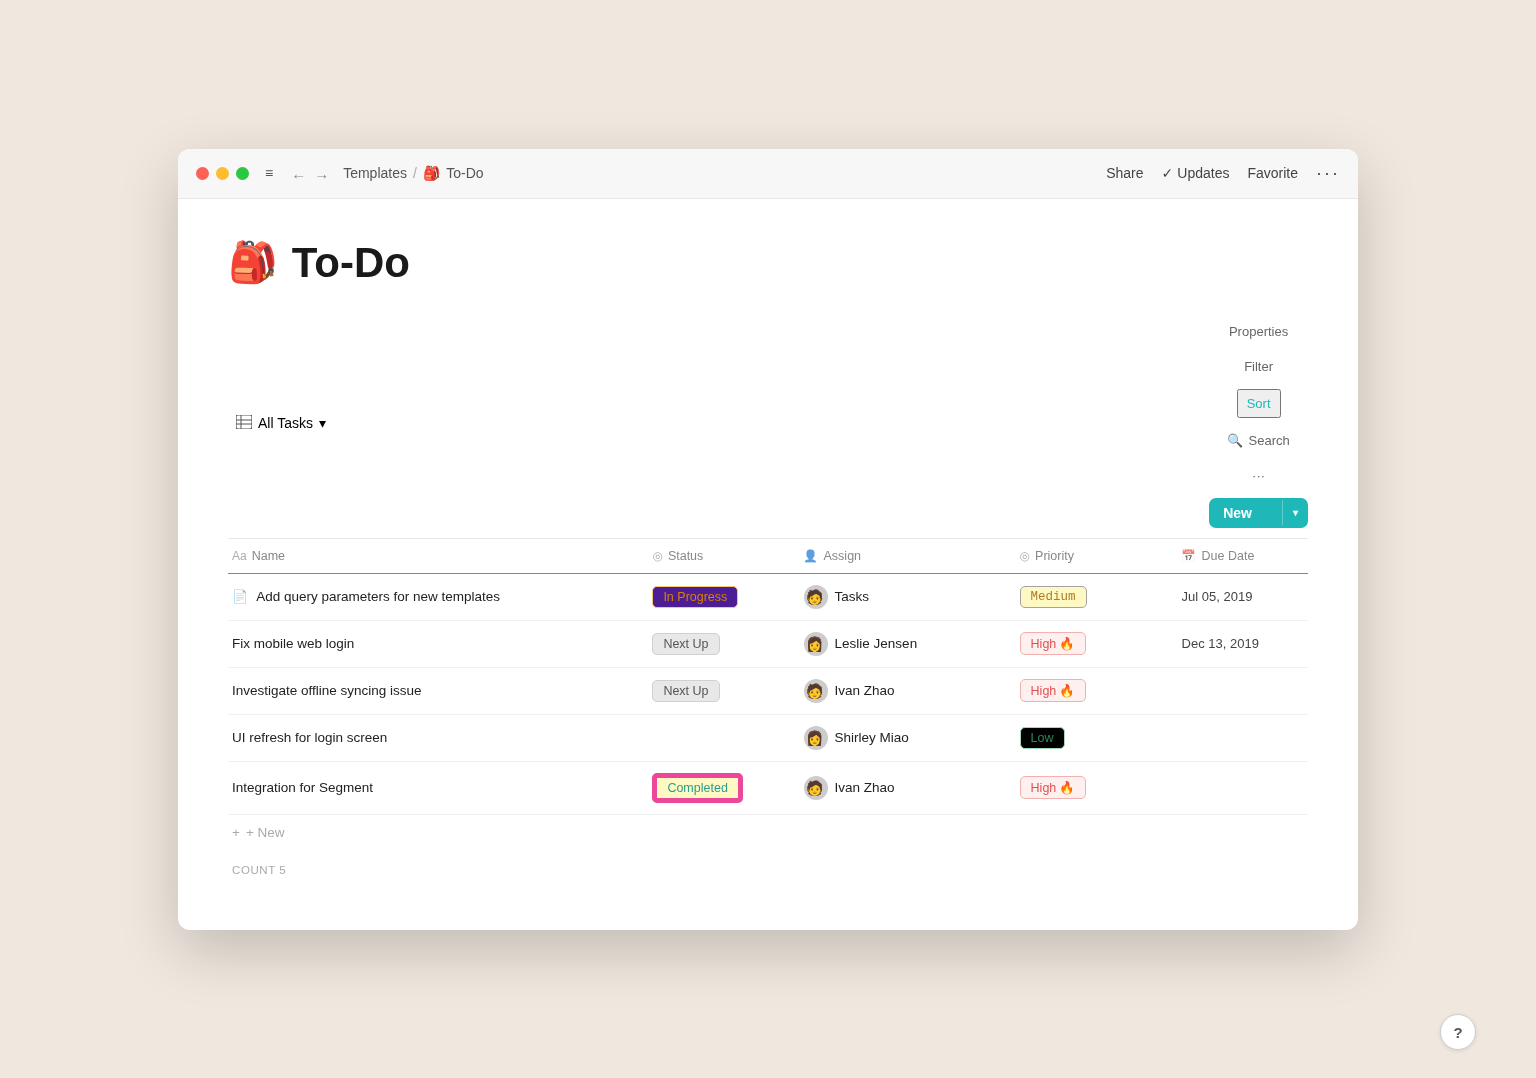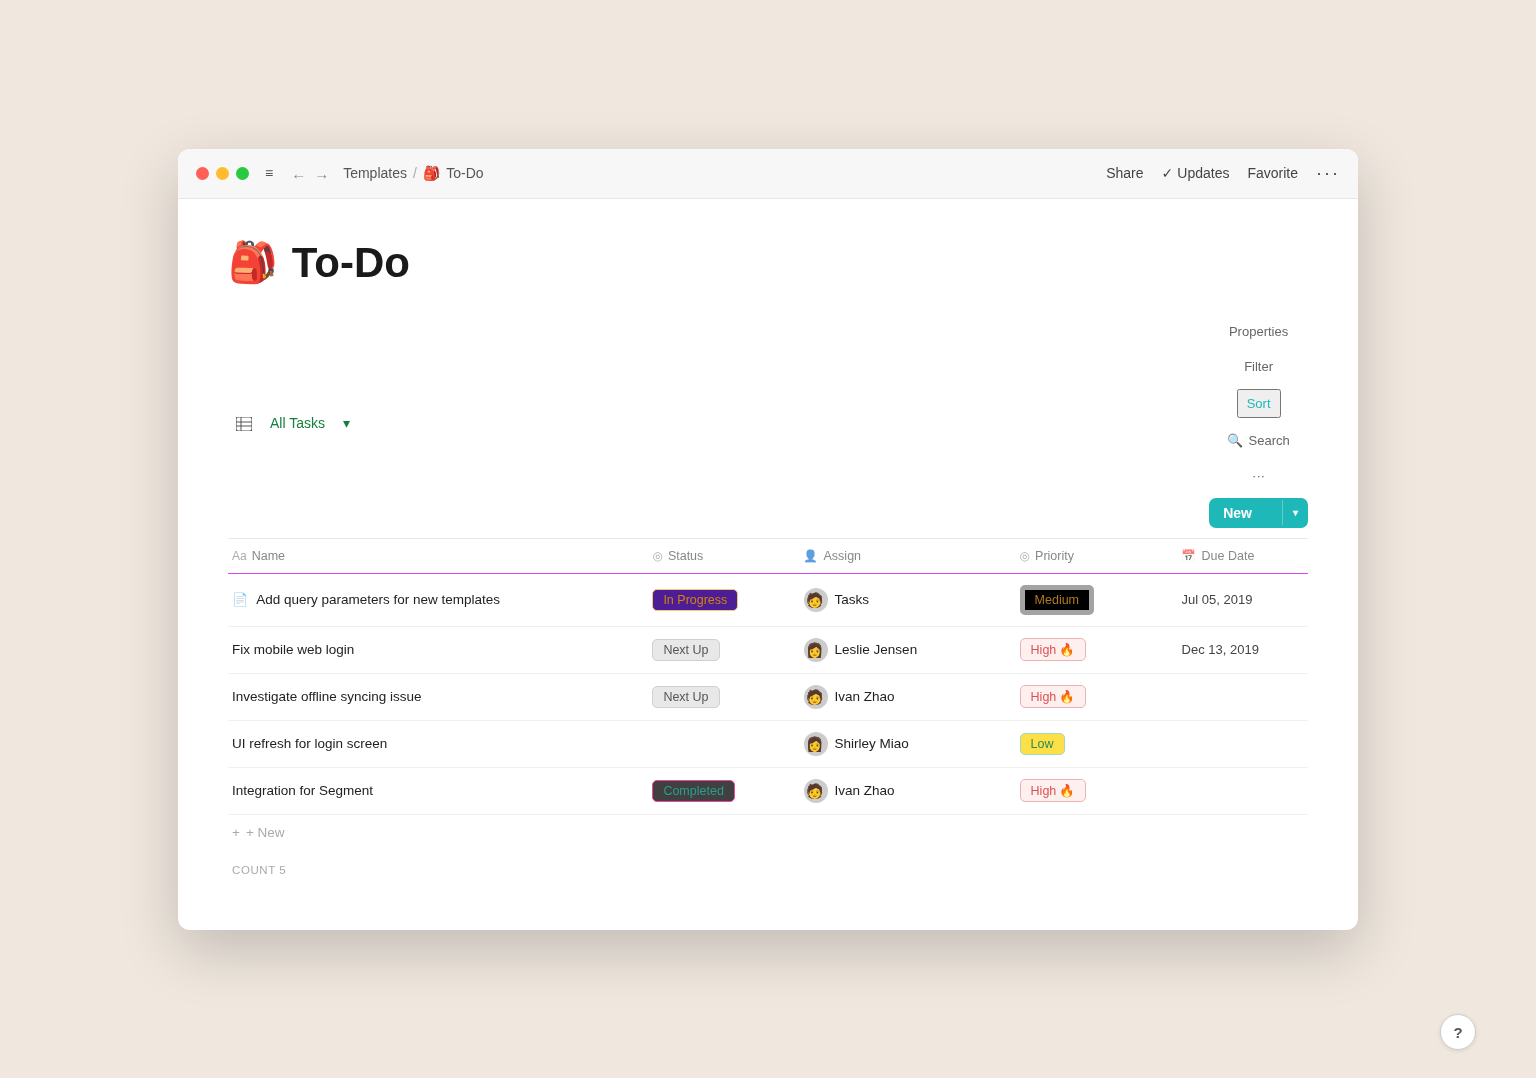--- a/index.html
+++ b/index.html
@@ -99,25 +99,25 @@
       color: #1a1a1a;
     }
     .toolbar {
       display: flex;
       align-items: center;
       margin-bottom: 0;
       padding-bottom: 10px;
     }
     .all-tasks-btn {
       display: flex;
-      align-items: flex-end;
-      gap: 18px;
+      align-items: flex-start;
+      gap: 6px;
       font-size: 14px;
       font-weight: 500;
-      color: #15803d;
+      color: #000000;
       cursor: pointer;
       border: none;
       background: none;
       padding: 5px 8px;
       border-radius: 5px;
     }
     .toolbar-right {
       margin-left: auto;
       display: flex;
       align-items: center;
@@ -234,23 +234,23 @@
       background: #4c1d95;
       color: #d4820a;
       border: 1px solid #f5c87a;
     }
     .status-nextup {
       background: #e8e8e8;
       color: #555;
       border: 1px solid #d0d0d0;
     }
     .status-completed {
-      background: #404040;
+      background: #fef9c3;
       color: #2a9d8f;
-      border: 1px solid #ec4899;
+      border: 5px solid #ec4899;
     }
     .assign-cell {
       display: flex;
       align-items: center;
       gap: 7px;
     }
     .avatar {
       width: 24px;
       height: 24px;
       border-radius: 50%;
@@ -265,31 +265,32 @@
     .priority-badge {
       display: inline-flex;
       align-items: center;
       gap: 4px;
       padding: 3px 10px;
       border-radius: 5px;
       font-size: 12.5px;
       font-weight: 500;
     }
     .priority-medium {
-      background: #000000;
+      background: #fef9c3;
       color: #b07a20;
-      border: 5px solid #a3a3a3;
+      border: 1px solid #a3a3a3;
+      font-family: Liberation Mono, monospace;
     }
     .priority-high {
       background: #fff0f0;
       color: #e05050;
       border: 1px solid #f0b0b0;
     }
     .priority-low {
-      background: #fde047;
+      background: #000000;
       color: #2a8a5a;
       border: 1px solid #a0dab8;
     }
     .due-date {
       font-size: 13px;
       color: #444;
     }
     .add-new-row {
       display: flex;
       align-items: center;

